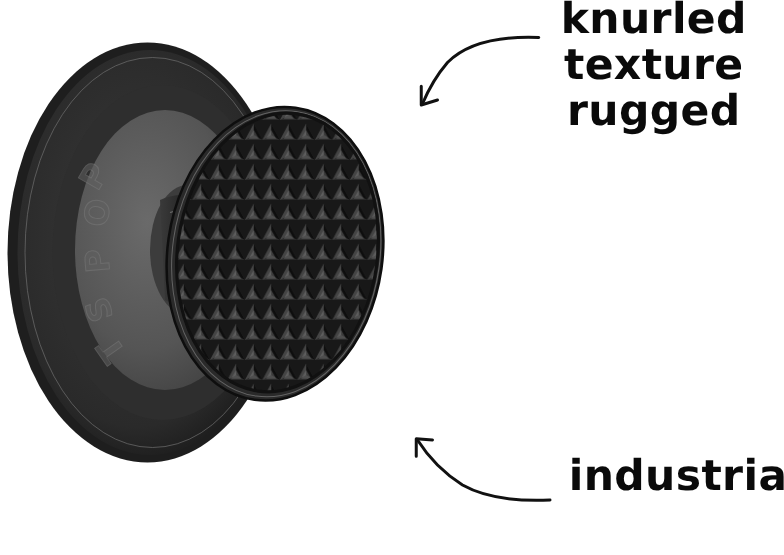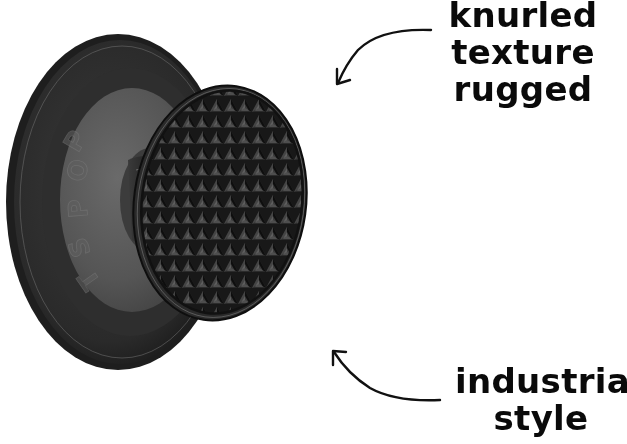--- a/index.html
+++ b/index.html
@@ -133,16 +133,15 @@
   </svg>
 
   <div class="label label-top">
     <span>knurled</span>
     <span>texture</span>
     <span>rugged</span>
   </div>
 
   <div class="label label-bottom">
     <span>industrial</span>
-    <span>style</span>
   </div>
 
 </div>
 
 </body></html>

